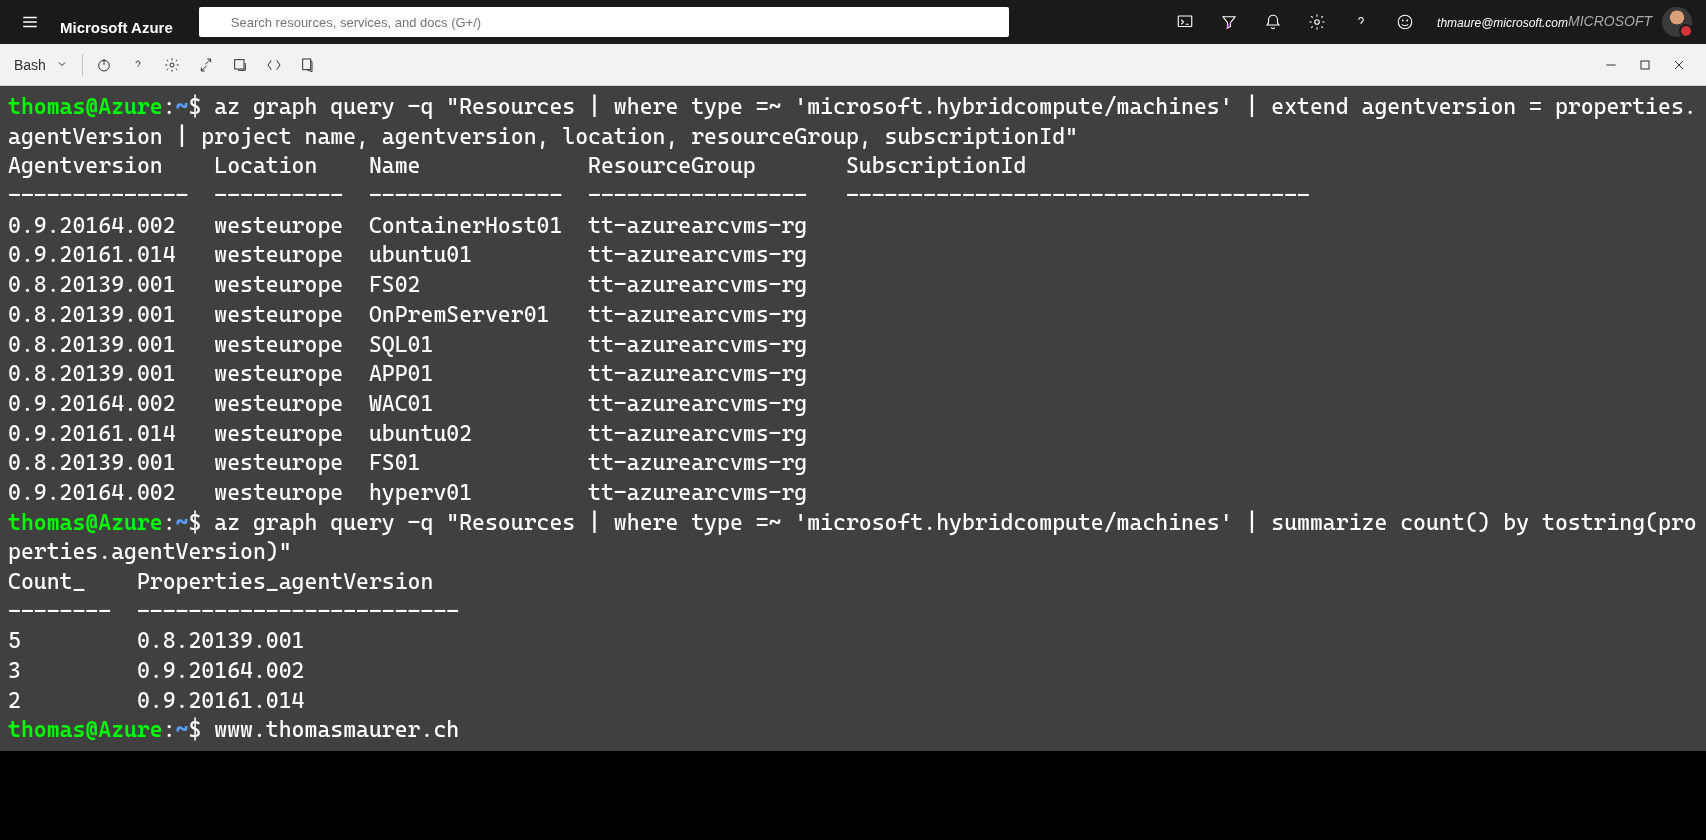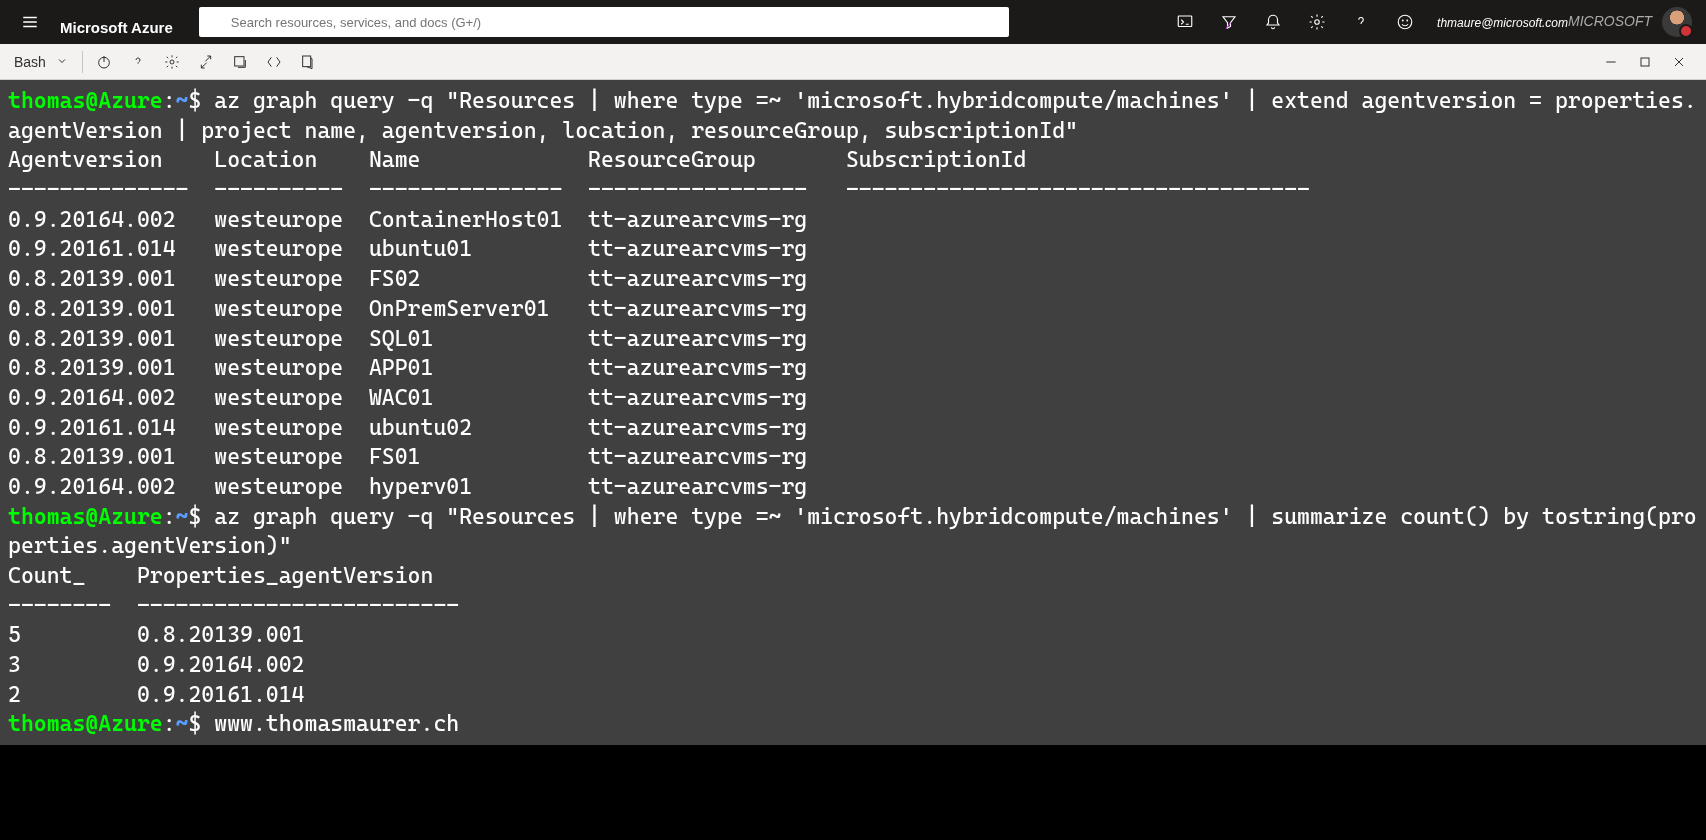--- a/index.html
+++ b/index.html
@@ -77,21 +77,21 @@
     background: radial-gradient(circle at 50% 35%, #d9a07a 0 28%, #3a3a3a 29% 100%);
     margin-right: 6px;
     position: relative;
   }
   .avatar::after {
     content: ""; position: absolute; right: -1px; bottom: -1px;
     width: 10px; height: 10px; border-radius: 50%;
     background: #d13438; border: 2px solid #1b1a19;
   }
   .cs-toolbar {
-    height: 36px;
+    height: 42px;
     background: #f3f2f1;
     border-bottom: 1px solid #d0d0d0;
     display: flex;
     align-items: center;
     padding: 0 10px;
     color: #323130;
     font-size: 14px;
   }
   .shell-select {
     display: flex; align-items: center; gap: 10px;

